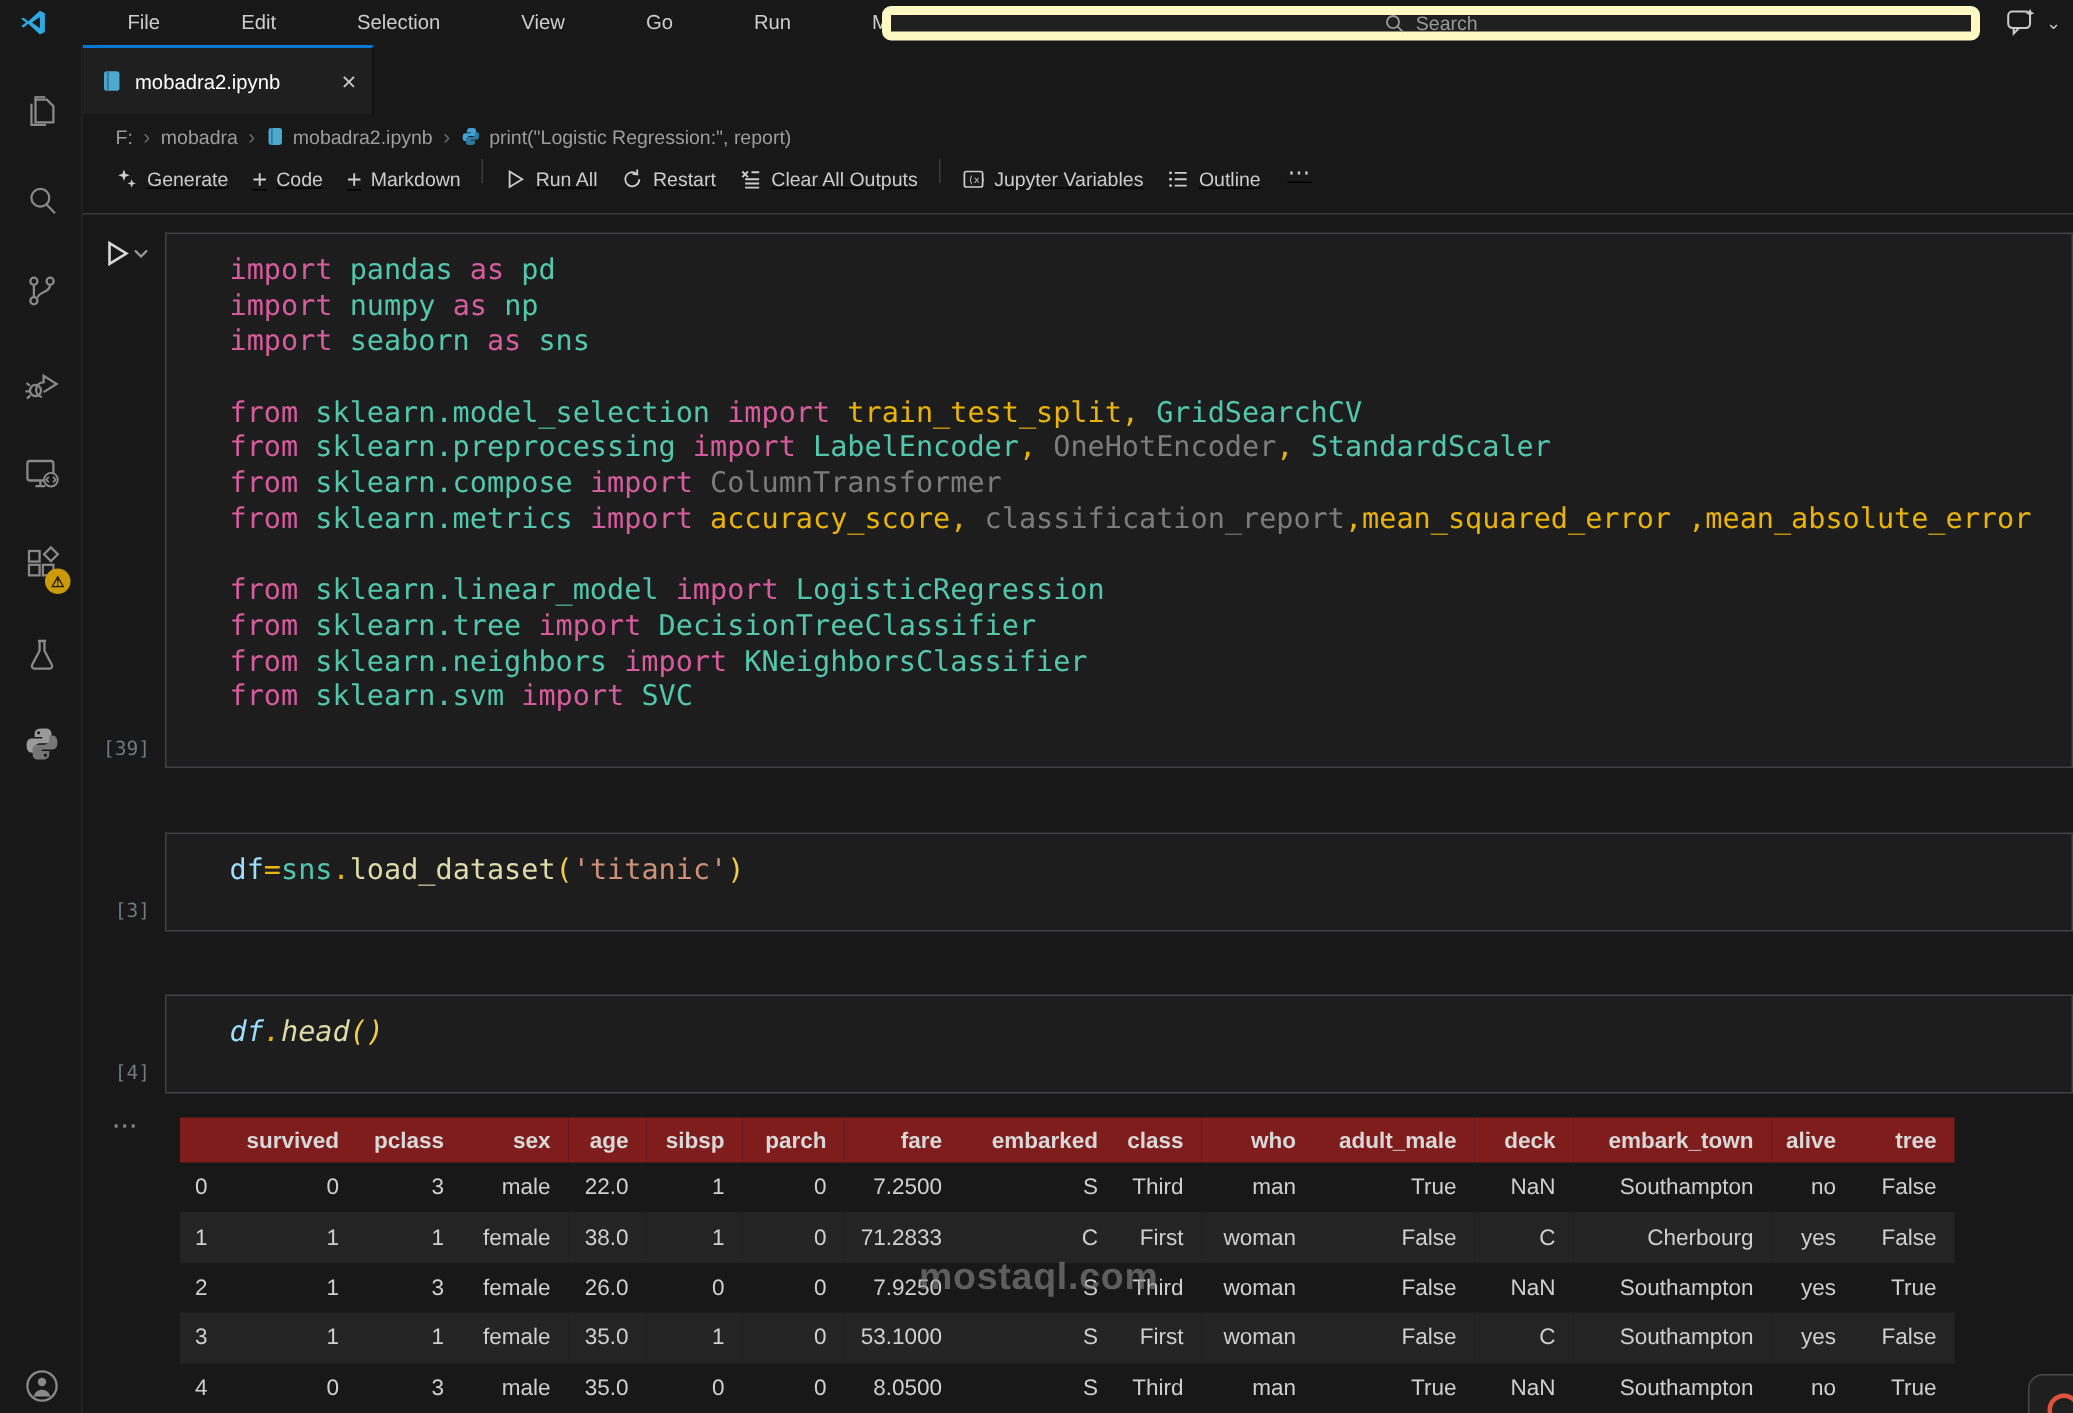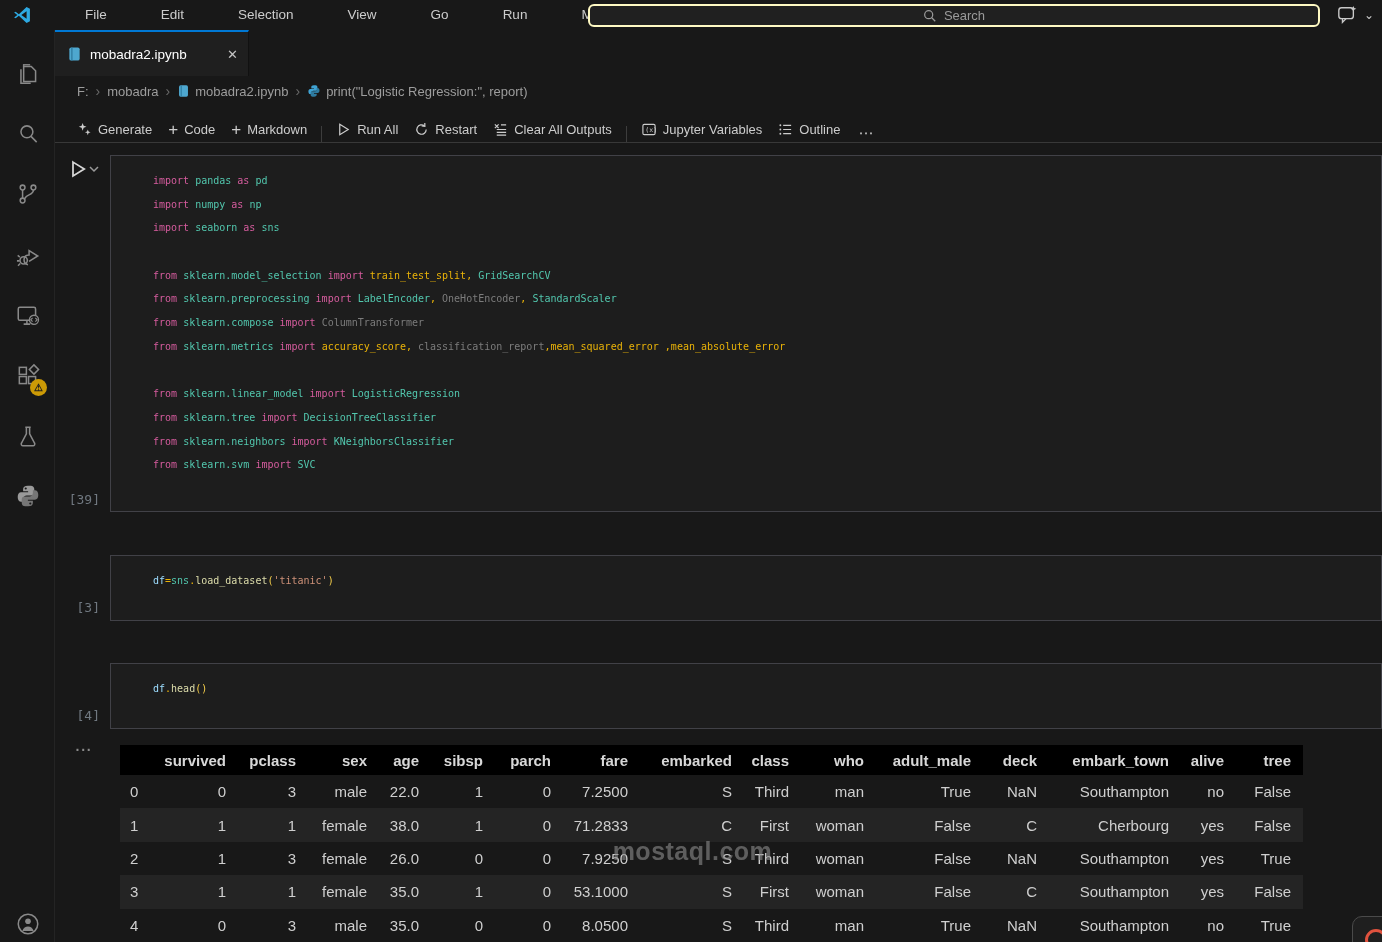--- a/index.html
+++ b/index.html
@@ -7,21 +7,21 @@
     font-family:"Liberation Sans", sans-serif; }
 
   
   #titlebar { position:absolute; left:0; top:0; width:1382px; height:30px;
     background:#181818; display:flex; align-items:center; z-index:30;gap:32px; }
   #vscode-logo { width:20px; height:20px; margin:0 10px 0 12px; flex:0 0 auto; }
   .menu-item { color:#cccccc; font-size:13.5px; padding:0 11px; height:30px;
     line-height:30px; cursor:default; }
   .nav-arrow { color:#c9c9c9; font-size:17px; padding:0 12px; }
   #search-box { position:absolute; left:588px; top:4px; width:732px; height:23px;
-    background:#202020; border:2px solid #fef9c3; border-radius:6px;
+    background:#202020; border:6px solid #fef9c3; border-radius:6px;
     display:flex; align-items:center; justify-content:center; color:#9a9a9a; }
   #search-box svg { margin-right:7px; }
   #search-box span { font-size:13px; color:#9a9a9a; }
   #titlebar-right { position:absolute; right:4px; top:0; height:30px;
     display:flex; align-items:center; color:#c9c9c9; }
 
   
   #activitybar { position:absolute; left:0; top:30px; width:55px; height:912px;
     background:#181818; border-right:1px solid #242424; z-index:20; }
   .ab-item { position:absolute; left:0; width:55px; height:44px;
@@ -40,48 +40,48 @@
   #tab-active .tab-close { color:#c5c5c5; font-size:13px; margin-left:auto; }
 
   
   #breadcrumb { position:absolute; left:55px; top:76px; right:0; height:30px;
     display:flex; align-items:center; padding-left:22px; color:#9d9d9d; font-size:13px; }
   #breadcrumb .sep { color:#6a6a6a; margin:0 7px; font-size:14px; }
   #breadcrumb .bc-ic { margin-right:5px; display:inline-flex; }
 
   
   #nbtoolbar { position:absolute; left:55px; top:106px; right:0; height:37px;
-    display:flex; align-items:flex-end; padding-left:14px;
-    border-bottom:1px solid #383838; background:#181818; }
+    display:flex; align-items:flex-start; padding-left:14px;
+    border-bottom:1px solid #383838; background:#181818;text-decoration:underline; }
   .tb-item { display:flex; align-items:center; color:#cccccc; font-size:13px;
     padding:0 8px; height:26px; border-radius:5px; cursor:default; white-space:nowrap; }
   .tb-item svg, .tb-item .plus { margin-right:6px; }
   .plus { font-size:17px; color:#cccccc; line-height:1; }
   .tb-sep { width:1px; height:16px; background:#3d3d3d; margin:0 6px; }
   .tb-more { color:#cccccc; font-size:15px; padding:0 10px; letter-spacing:1px; }
 
   
   .cell { position:absolute; left:110px; width:1272px; background:#1d1d1d;
     border:1px solid #414147; }
-  .code { font-family:"DejaVu Sans Mono", monospace; font-size:10px;
+  .code { font-family:"DejaVu Sans Mono", monospace; font-size:19px;
     line-height:23.7px; white-space:pre; padding:13px 0 0 42px; }
   .cl { height:23.7px; }
   .tk-k{color:#d65c9e} .tk-t{color:#52c7ae} .tk-p{color:#eab308}
   .tk-d{color:#7c7c7c} .tk-v{color:#9cdcfe} .tk-f{color:#dcdcaa}
   .tk-s{color:#ce9178} .tk-b{color:#f3cd4a}
   .exec { position:absolute; left:50px; width:50px; text-align:right;
     font-family:"DejaVu Sans Mono", monospace; font-size:13px; color:#707880; }
   #run-btn { position:absolute; left:68px; top:158px; display:flex; align-items:center; }
   #output-more { position:absolute; left:70px; top:742px; width:28px; text-align:center;
     color:#8a8a8a; font-size:14px; font-weight:bold; letter-spacing:1px; }
 
   
   #df-table { position:absolute; left:120px; top:745px; border-collapse:collapse;
     font-size:15px; color:#cfcfcf; table-layout:fixed; }
-  #df-table th { background:#000000; color:#d8d8d8; font-weight:700; height:30px;
+  #df-table th { background:#7f1d1d; color:#d8d8d8; font-weight:700; height:30px;
     text-align:right; padding-right:12px; }
   #df-table td { height:33.4px; text-align:right; padding-right:12px; }
   #df-table th:first-child, #df-table td:first-child { text-align:left; padding-left:10px; }
   #df-table tbody tr:nth-child(even) { background:#242424; }
 
   
   #watermark { position:absolute; left:585px; top:838px; width:215px; text-align:center;
     opacity:.62; z-index:5; pointer-events:none; }
   #watermark .wm1 { font-size:46px; font-weight:700; color:#9a9a9a; line-height:52px; }
   #watermark .wm2 { font-size:25px; font-weight:700; color:#8a8a8a; letter-spacing:.5px;
@@ -294,21 +294,21 @@
 <div class="cell" style="top:155px; height:357px;">
   <div class="code"><div class="cl"><span class="tk-k">import</span><span class="tk-p"> </span><span class="tk-t">pandas</span><span class="tk-p"> </span><span class="tk-k">as</span><span class="tk-p"> </span><span class="tk-t">pd</span></div><div class="cl"><span class="tk-k">import</span><span class="tk-p"> </span><span class="tk-t">numpy</span><span class="tk-p"> </span><span class="tk-k">as</span><span class="tk-p"> </span><span class="tk-t">np</span></div><div class="cl"><span class="tk-k">import</span><span class="tk-p"> </span><span class="tk-t">seaborn</span><span class="tk-p"> </span><span class="tk-k">as</span><span class="tk-p"> </span><span class="tk-t">sns</span></div><div class="cl">&nbsp;</div><div class="cl"><span class="tk-k">from</span><span class="tk-p"> </span><span class="tk-t">sklearn.model_selection</span><span class="tk-p"> </span><span class="tk-k">import</span><span class="tk-p"> </span><span class="tk-p">train_test_split</span><span class="tk-p">, </span><span class="tk-t">GridSearchCV</span></div><div class="cl"><span class="tk-k">from</span><span class="tk-p"> </span><span class="tk-t">sklearn.preprocessing</span><span class="tk-p"> </span><span class="tk-k">import</span><span class="tk-p"> </span><span class="tk-t">LabelEncoder</span><span class="tk-p">, </span><span class="tk-d">OneHotEncoder</span><span class="tk-p">, </span><span class="tk-t">StandardScaler</span></div><div class="cl"><span class="tk-k">from</span><span class="tk-p"> </span><span class="tk-t">sklearn.compose</span><span class="tk-p"> </span><span class="tk-k">import</span><span class="tk-p"> </span><span class="tk-d">ColumnTransformer</span></div><div class="cl"><span class="tk-k">from</span><span class="tk-p"> </span><span class="tk-t">sklearn.metrics</span><span class="tk-p"> </span><span class="tk-k">import</span><span class="tk-p"> </span><span class="tk-p">accuracy_score</span><span class="tk-p">, </span><span class="tk-d">classification_report</span><span class="tk-p">,</span><span class="tk-p">mean_squared_error</span><span class="tk-p"> ,</span><span class="tk-p">mean_absolute_error</span></div><div class="cl">&nbsp;</div><div class="cl"><span class="tk-k">from</span><span class="tk-p"> </span><span class="tk-t">sklearn.linear_model</span><span class="tk-p"> </span><span class="tk-k">import</span><span class="tk-p"> </span><span class="tk-t">LogisticRegression</span></div><div class="cl"><span class="tk-k">from</span><span class="tk-p"> </span><span class="tk-t">sklearn.tree</span><span class="tk-p"> </span><span class="tk-k">import</span><span class="tk-p"> </span><span class="tk-t">DecisionTreeClassifier</span></div><div class="cl"><span class="tk-k">from</span><span class="tk-p"> </span><span class="tk-t">sklearn.neighbors</span><span class="tk-p"> </span><span class="tk-k">import</span><span class="tk-p"> </span><span class="tk-t">KNeighborsClassifier</span></div><div class="cl"><span class="tk-k">from</span><span class="tk-p"> </span><span class="tk-t">sklearn.svm</span><span class="tk-p"> </span><span class="tk-k">import</span><span class="tk-p"> </span><span class="tk-t">SVC</span></div></div>
 </div>
 <div class="exec" style="top:492px;">[39]</div>
 
 <div class="cell" style="top:555px; height:66px;">
   <div class="code"><div class="cl"><span class="tk-v">df</span><span class="tk-p">=</span><span class="tk-t">sns</span><span class="tk-p">.</span><span class="tk-f">load_dataset</span><span class="tk-b">(</span><span class="tk-s">'titanic'</span><span class="tk-b">)</span></div></div>
 </div>
 <div class="exec" style="top:600px;">[3]</div>
 
-<div class="cell" style="top:663px; height:66px;">
+<div class="cell" style="top:663px; height:66px;font-style:italic;">
   <div class="code"><div class="cl"><span class="tk-v">df</span><span class="tk-p">.</span><span class="tk-f">head</span><span class="tk-b">(</span><span class="tk-b">)</span></div></div>
 </div>
 <div class="exec" style="top:708px;">[4]</div>
 
 <div id="output-more">···</div>
 
 <table id="df-table">
   <colgroup id="df-cols">
       <col style="width: 40px;">
       <col style="width: 78px;">

